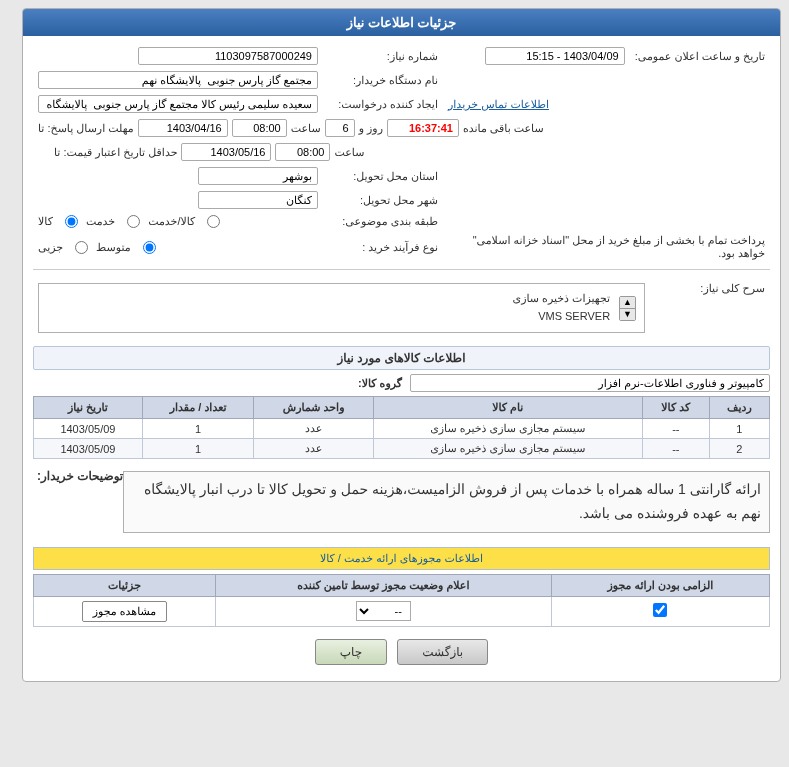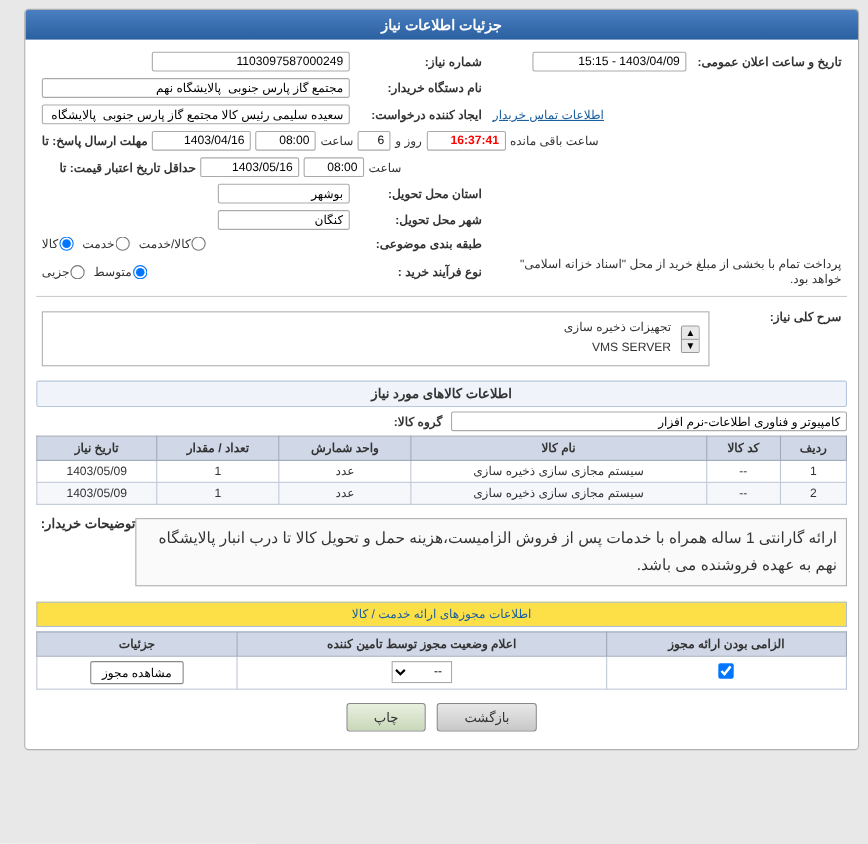--- a/index.html
+++ b/index.html
@@ -38,21 +38,21 @@
       border-collapse: collapse;
       margin-bottom: 6px;
     }
     .info-table td {
       padding: 3px 5px;
       vertical-align: middle;
       font-size: 11px;
     }
     .label-cell {
       text-align: right;
-      font-weight: bold;
+      font-weight: normal;
       white-space: nowrap;
       color: #333;
       width: 120px;
     }
     .value-cell {
       text-align: right;
     }
     .input-field {
       border: 1px solid #aaa;
       background: #fff;
@@ -256,21 +256,21 @@
     }
     .radio-row {
       display: flex;
       align-items: center;
       gap: 8px;
       justify-content: flex-end;
     }
     .radio-label {
       display: flex;
       align-items: center;
-      gap: 1px;
+      gap: 12px;
       font-size: 11px;
     }
     .note-text {
       font-size: 11px;
       color: #333;
     }
   </style>
 </head>
 <body>
 

